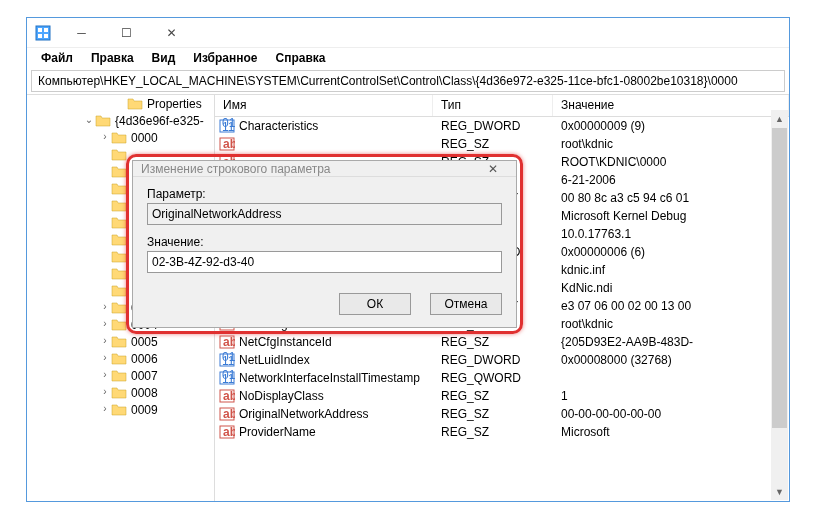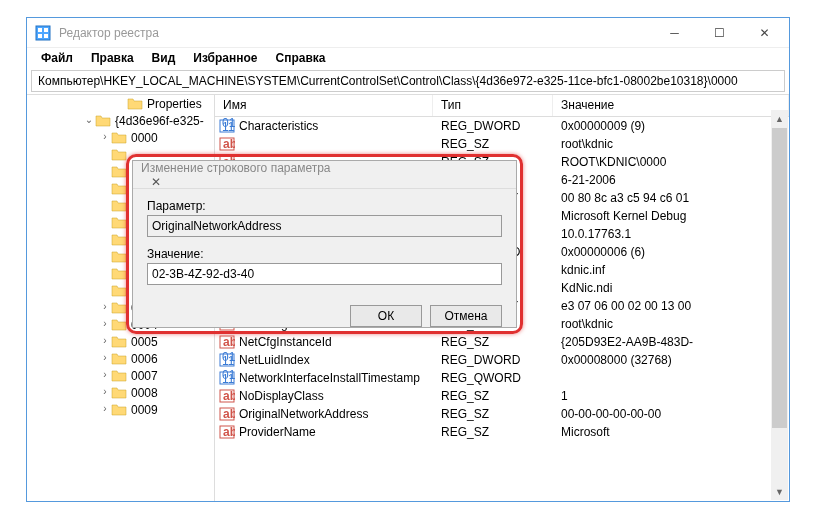--- a/index.html
+++ b/index.html
@@ -40,45 +40,44 @@
 .list-row .v { flex: 1; padding-left: 8px; overflow: hidden; white-space: nowrap; }
 
 .scrollbar-v { position: absolute; right: 1px; top: 92px; bottom: 1px; width: 17px; background: #f0f0f0; }
 .scroll-thumb { position: absolute; left: 1px; right: 1px; top: 18px; height: 300px; background: #ccc; }
 .scroll-arrow { position: absolute; left: 0; right: 0; height: 17px; display: flex; align-items: center; justify-content: center; color: #666; font-size: 9px; }
 .scroll-arrow.up { top: 0; }
 .scroll-arrow.down { bottom: 0; }
 
 .dialog-wrap { position: absolute; left: 126px; top: 154px; width: 397px; height: 180px; border: 3px solid #e03030; border-radius: 10px; box-shadow: 0 0 4px rgba(224,48,48,0.6); }
 .dialog { position: absolute; inset: 3px; background: #f0f0f0; border: 1px solid #aaa; display: flex; flex-direction: column; }
-.dlg-title { height: 28px; display: flex; align-items: flex-start; padding: 0 8px; border-bottom: 1px solid #ddd; color: #888; flex-direction: column; }
+.dlg-title { height: 28px; display: flex; align-items: flex-end; padding: 0 8px; border-bottom: 1px solid #ddd; color: #888; }
 .dlg-title .dtxt { flex: 1; }
 .dlg-close { width: 30px; text-align: center; color: #555; }
 .dlg-body { flex: 1; padding: 10px 14px; }
 .dlg-label { margin-bottom: 2px; }
 .dlg-input { width: 100%; height: 22px; border: 1px solid #999; background: #fff; padding: 0 4px; margin-bottom: 10px; }
 .dlg-input.ro { background: #f0f0f0; }
-.dlg-btns { display: flex; justify-content: flex-end; gap: 8px; padding: 0 14px 12px; }
+.dlg-btns { display: flex; justify-content: flex-end; gap: 19px; padding: 0 14px 12px; }
 .dlg-btn { width: 72px; height: 22px; border: 1px solid #999; background: #e9e9e9; }
 
 .folder-svg { fill: #ffd976; stroke: #c9a227; stroke-width: 0.5; }
 </style>
 </head>
 <body>
 
 <div class="window">
   <div class="titlebar">
     <svg class="app-icon" viewBox="0 0 16 16">
         <rect x="1" y="1" width="14" height="14" fill="#4da6ff" stroke="#2272c3"></rect>
         <rect x="3" y="3" width="4" height="4" fill="#fff"></rect>
         <rect x="9" y="3" width="4" height="4" fill="#fff"></rect>
         <rect x="3" y="9" width="4" height="4" fill="#fff"></rect>
         <rect x="9" y="9" width="4" height="4" fill="#fff"></rect>
       </svg>
-    <span class="title">Редактор реестра</span>
     <div class="win-btns">
       <div class="win-btn">─</div>
       <div class="win-btn">☐</div>
       <div class="win-btn">✕</div>
     </div>
   </div>
 
   <div class="menubar">
     <span>Файл</span>
     <span>Правка</span>

